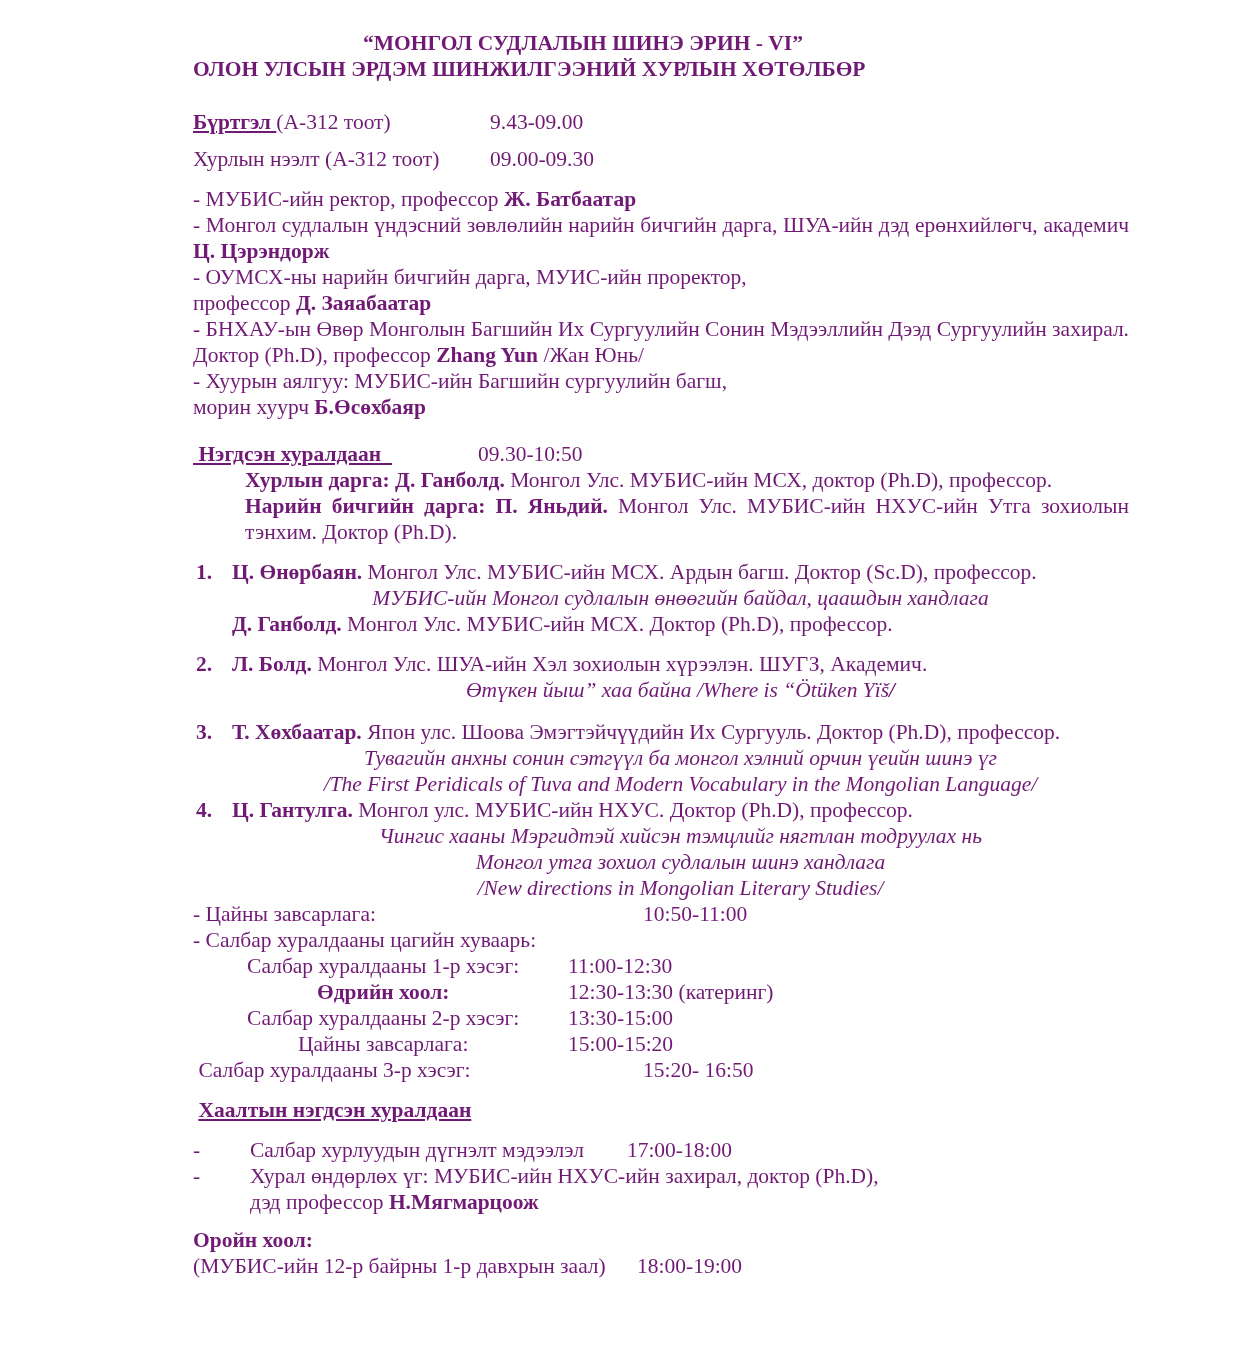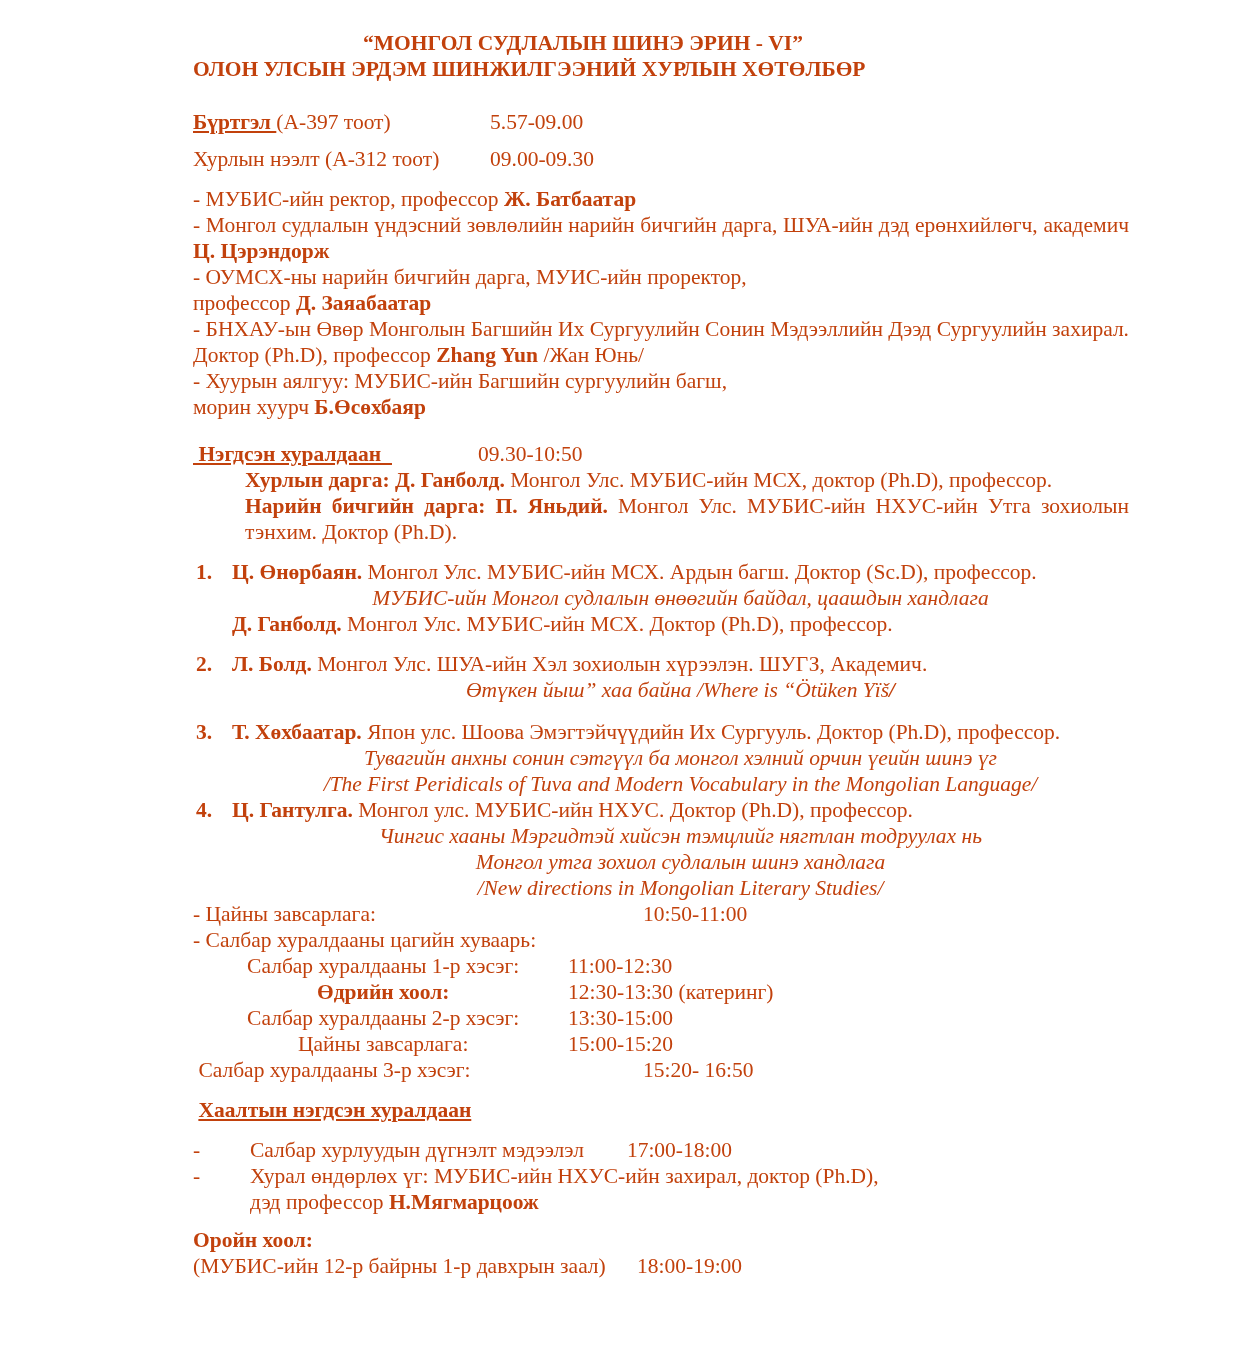--- a/index.html
+++ b/index.html
@@ -1,19 +1,19 @@
 <!DOCTYPE html>
 <html><head>
 <meta charset="utf-8">
 <style>
   html,body{margin:0;padding:0;background:#e8e8e8;}
   .page{
     width:1241px;height:1357px;box-sizing:border-box;margin:0 auto;
     padding:30px 112px 0 193px;
-    background:#ffffff;color:#c2410c;
+    background:#ffffff;color:#701a75;
     font-family:"Liberation Serif","DejaVu Serif",serif;
     font-size:21.5px;line-height:26px;
     overflow:hidden;
   }
   .block{white-space:pre-wrap;}
   .b{font-weight:bold;}
   .i{font-style:italic;}
   .u{text-decoration:underline;}
   .title1{width:780px;text-align:center;}
   .just{white-space:normal;text-align:justify;}
@@ -38,21 +38,21 @@
   .mt10{margin-top:21px;}
   .mt4{margin-top:4px;}
 </style>
 </head>
 <body>
 
 <div class="page">
   <div id="doc">
       <div class="block title1"><span class="runs"><span class="b ">“МОНГОЛ СУДЛАЛЫН ШИНЭ ЭРИН - VI”</span></span></div>
       <div class="block title2"><span class="runs"><span class="b ">ОЛОН УЛСЫН ЭРДЭМ ШИНЖИЛГЭЭНИЙ ХУРЛЫН ХӨТӨЛБӨР</span></span></div>
-      <div class="block row rowA mt27"><span class="runs"><span class="b u ">Бүртгэл </span><span class="">(А-397 тоот)</span></span><span class="time">5.57-09.00</span></div>
+      <div class="block row rowA mt27"><span class="runs"><span class="b u ">Бүртгэл </span><span class="">(А-312 тоот)</span></span><span class="time">9.43-09.00</span></div>
       <div class="block row rowA mt11"><span class="runs"><span class="">Хурлын нээлт (А-312 тоот)</span></span><span class="time">09.00-09.30</span></div>
       <div class="block line mt14"><span class="runs"><span class="">- МУБИС-ийн ректор, профессор </span><span class="b ">Ж. Батбаатар</span></span></div>
       <div class="block line just"><span class="runs"><span class="">- Монгол судлалын үндэсний зөвлөлийн нарийн бичгийн дарга, ШУА-ийн дэд ерөнхийлөгч, академич </span><span class="b ">Ц. Цэрэндорж</span></span></div>
       <div class="block line"><span class="runs"><span class="">- ОУМСХ-ны нарийн бичгийн дарга, МУИС-ийн проректор,</span></span></div>
       <div class="block line"><span class="runs"><span class="">профессор </span><span class="b ">Д. Заяабаатар</span></span></div>
       <div class="block line just"><span class="runs"><span class="">- БНХАУ-ын Өвөр Монголын Багшийн Их Сургуулийн Сонин Мэдээллийн Дээд Сургуулийн захирал. Доктор (Ph.D), профессор </span><span class="b ">Zhang Yun</span><span class=""> /Жан Юнь/</span></span></div>
       <div class="block line"><span class="runs"><span class="">- Хуурын аялгуу: МУБИС-ийн Багшийн сургуулийн багш,</span></span></div>
       <div class="block line"><span class="runs"><span class="">морин хуурч </span><span class="b ">Б.Өсөхбаяр</span></span></div>
       <div class="block row rowB mt10"><span class="runs"><span class="b u "> Нэгдсэн хуралдаан  </span></span><span class="time">09.30-10:50</span></div>
       <div class="block line ind52"><span class="runs"><span class="b ">Хурлын дарга: Д. Ганболд.</span><span class=""> Монгол Улс. МУБИС-ийн МСХ, доктор (Ph.D), профессор.</span></span></div>

